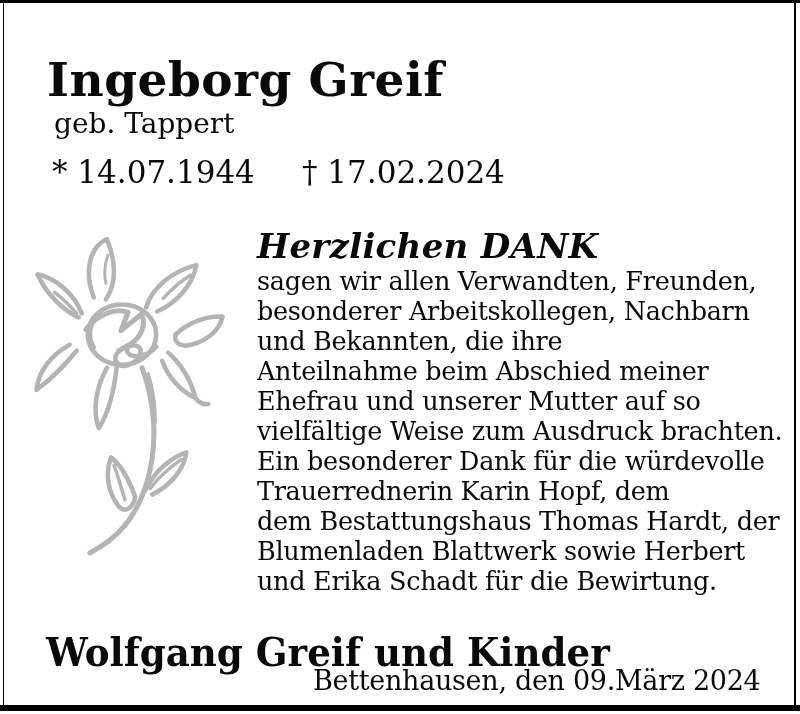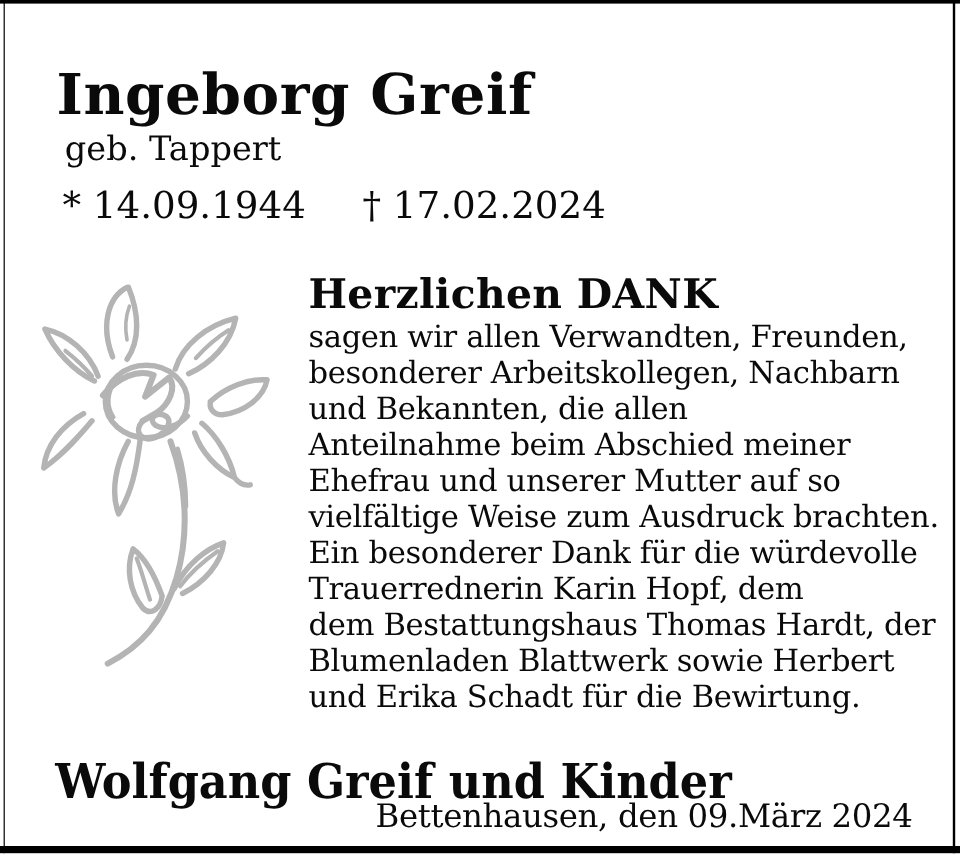--- a/index.html
+++ b/index.html
@@ -24,39 +24,39 @@
   #deceased-name { left:47px; top:52px; font-size:47px; font-weight:700; letter-spacing:0.5px; white-space:nowrap; }
   #maiden-name   { left:54px; top:107px; font-size:28px; white-space:nowrap;text-align:center; }
   #birth-date    { left:52px;  top:154px; font-size:31px; white-space:nowrap; }
   #death-date    { left:302px; top:154px; font-size:31px; white-space:nowrap; }
 
   
   #flower { left:20px; top:237px; width:214px; height:322px; }
 
   
   #thanks { left:257px; top:226px; width:537px; }
-  #thanks-heading { font-size:34px; font-weight:700; line-height:40px; letter-spacing:0.3px; }
+  #thanks-heading { font-size:34px; font-weight:700; line-height:40px; letter-spacing:0.3px;font-style:italic; }
   .thanks-line { font-size:25.5px; line-height:30px; letter-spacing:-0.3px; white-space:nowrap; }
 
   
   #signature  { left:46px;  top:628px; font-size:40px; font-weight:700; white-space:nowrap;
                 transform:scaleX(0.93); transform-origin:0 0; }
   #place-date { left:313px; top:665px; font-size:27px; letter-spacing:-0.3px; white-space:nowrap; }
 </style>
 </head>
 <body>
 
 <div class="bar" id="frame-top"></div>
 <div class="bar" id="frame-bottom"></div>
 <div class="bar" id="frame-left"></div>
 <div class="bar" id="frame-right"></div>
 
 <div class="abs" id="deceased-name">Ingeborg Greif</div>
 <div class="abs" id="maiden-name">geb. Tappert</div>
-<div class="abs" id="birth-date">* 14.09.1944</div>
+<div class="abs" id="birth-date">* 14.07.1944</div>
 <div class="abs" id="death-date">† 17.02.2024</div>
 
 <svg class="abs" id="flower" viewBox="0 0 210 320" fill="none" stroke="#b4b4b4" stroke-linecap="round" stroke-linejoin="round">
 
   <path d="M 72,60 C 62,34 68,10 85,2 C 94,24 95,46 84,62" stroke-width="4.5"></path>
   <path d="M 84,46 C 82,36 83,26 86,18" stroke-width="3"></path>
   <path d="M 57,80 C 40,72 24,55 16,37 C 35,41 53,57 60,76" stroke-width="4.5"></path>
   <path d="M 33,55 C 42,62 50,70 55,76" stroke-width="3.5"></path>
   <path d="M 124,70 C 130,50 150,34 174,28 C 170,49 153,66 135,74" stroke-width="4.5"></path>
   <path d="M 141,61 C 150,51 160,43 168,38" stroke-width="3.5"></path>
@@ -77,21 +77,21 @@
   <path d="M 123,252 C 133,232 149,219 164,214 C 162,231 148,247 130,256" stroke-width="4.5"></path>
   <path d="M 128,250 C 137,238 149,228 159,221" stroke-width="3.5"></path>
   <path d="M 113,258 C 106,238 98,226 89,219 C 83,235 86,254 97,268 C 104,275 112,268 113,258" stroke-width="4.5"></path>
   <path d="M 103,261 C 99,249 96,237 92,227" stroke-width="3.5"></path>
 </svg>
 
 <div class="abs" id="thanks">
   <div id="thanks-heading">Herzlichen DANK</div>
   <div class="thanks-line">sagen wir allen Verwandten, Freunden,</div>
   <div class="thanks-line">besonderer Arbeitskollegen, Nachbarn</div>
-  <div class="thanks-line">und Bekannten, die allen</div>
+  <div class="thanks-line">und Bekannten, die ihre</div>
   <div class="thanks-line">Anteilnahme beim Abschied meiner</div>
   <div class="thanks-line">Ehefrau und unserer Mutter auf so</div>
   <div class="thanks-line">vielfältige Weise zum Ausdruck brachten.</div>
   <div class="thanks-line">Ein besonderer Dank für die würdevolle</div>
   <div class="thanks-line">Trauerrednerin Karin Hopf, dem</div>
   <div class="thanks-line">dem Bestattungshaus Thomas Hardt, der</div>
   <div class="thanks-line">Blumenladen Blattwerk sowie Herbert</div>
   <div class="thanks-line">und Erika Schadt für die Bewirtung.</div>
 </div>
 

